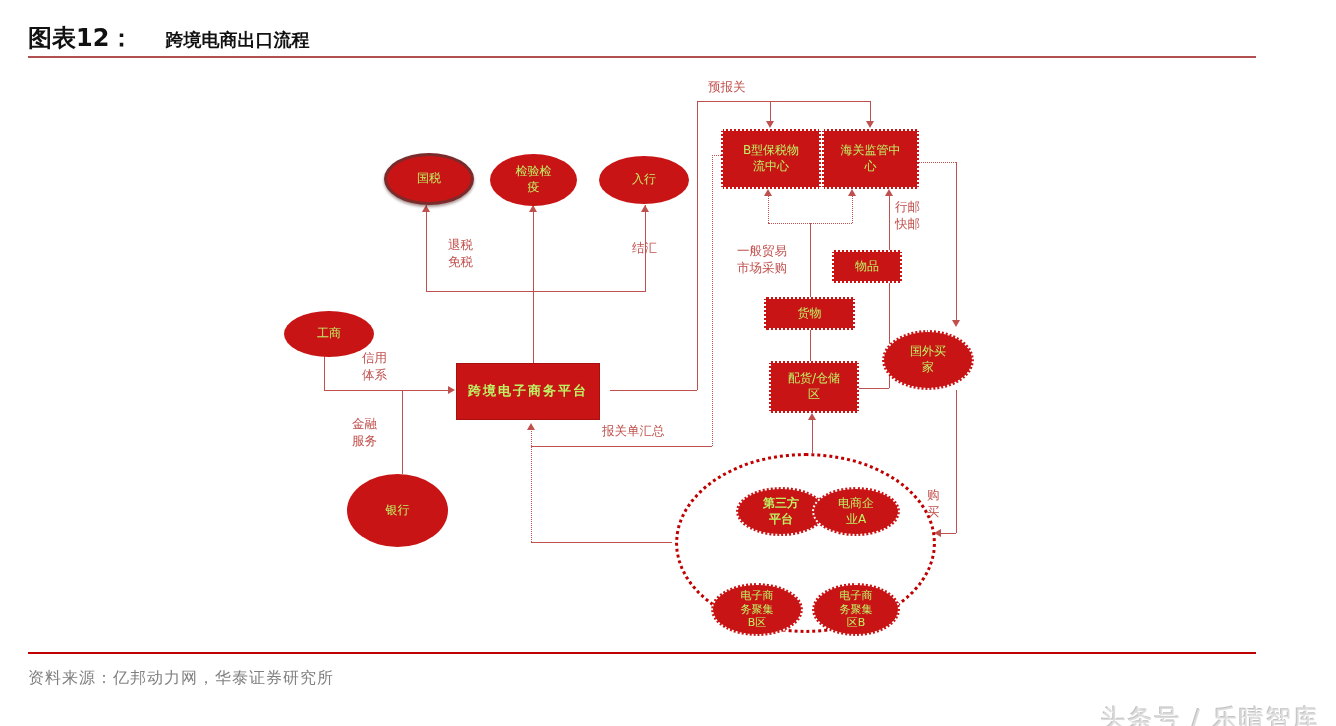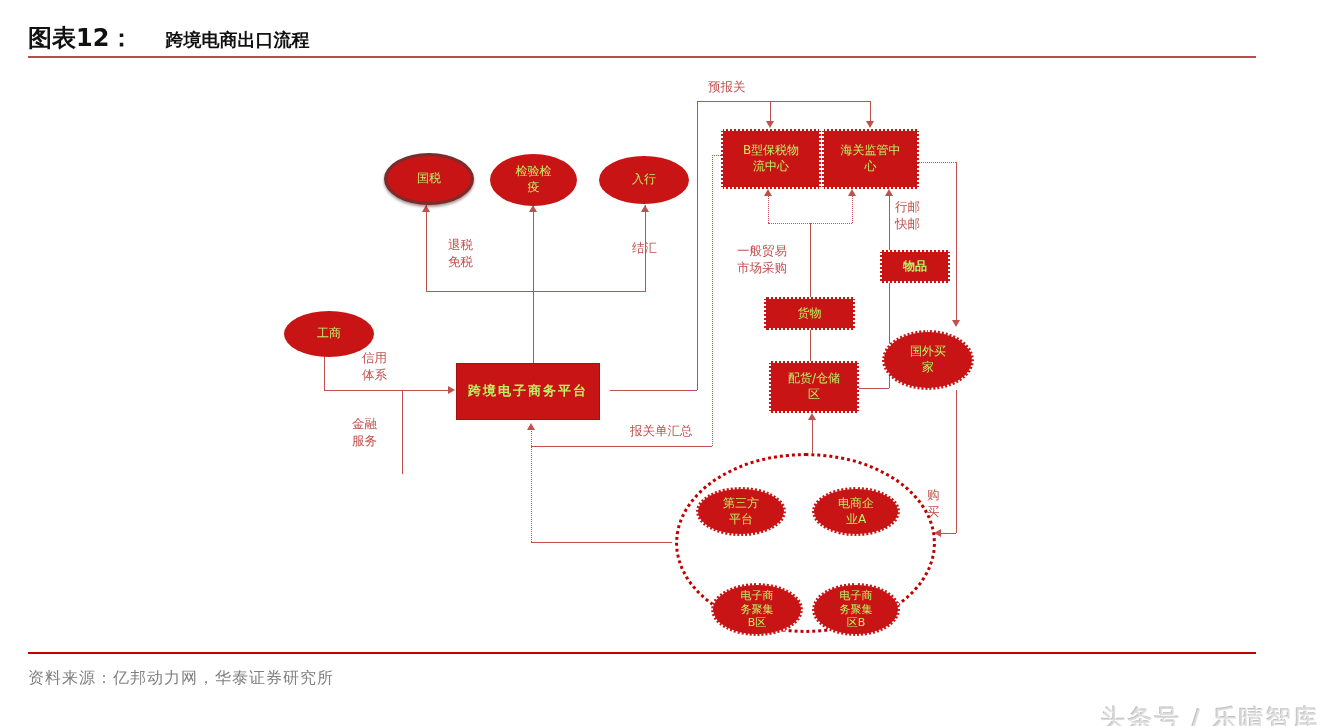--- a/index.html
+++ b/index.html
@@ -114,51 +114,52 @@
   <div class="arr a-up" style="left:808px;top:413px;"></div>
 
   <div class="lbl" style="left:708px;top:79px;">预报关</div>
   <div class="lbl" style="left:448px;top:237px;">退税
 免税</div>
   <div class="lbl" style="left:632px;top:240px;">结汇</div>
   <div class="lbl" style="left:362px;top:350px;">信用
 体系</div>
   <div class="lbl" style="left:352px;top:416px;">金融
 服务</div>
-  <div class="lbl" style="left:630px;top:423px;">报关单汇总</div>
+  <div class="lbl" style="left:602px;top:423px;">报关单汇总</div>
   <div class="lbl" style="left:737px;top:243px;">一般贸易
 市场采购</div>
   <div class="lbl" style="left:895px;top:199px;">行邮
 快邮</div>
   <div class="lbl" style="left:927px;top:487px;">购
 买</div>
 
   <div class="cluster-outline" style="left:675px;top:453px;width:255px;height:174px;"></div>
 
   <div class="node ellipse shadow-ring" style="left:384px;top:153px;width:90px;height:52px;">国税</div>
   <div class="node ellipse" style="left:490px;top:154px;width:87px;height:52px;">检验检
 疫</div>
   <div class="node ellipse" style="left:599px;top:156px;width:90px;height:48px;">入行</div>
   <div class="node ellipse" style="left:284px;top:311px;width:90px;height:46px;">工商</div>
+  <div class="node ellipse" style="left:347px;top:474px;width:101px;height:73px;">银行</div>
 
   <div class="node solid-rect platform" style="left:456px;top:363px;width:144px;height:57px;font-weight:bold;">跨境电子商务平台</div>
 
   <div class="node stamp" style="left:721px;top:129px;width:100px;height:60px;">B型保税物
 流中心</div>
   <div class="node stamp" style="left:822px;top:129px;width:97px;height:60px;">海关监管中
 心</div>
-  <div class="node stamp" style="left:880px;top:250px;width:70px;height:33px;font-weight:bold;">物品</div>
+  <div class="node stamp" style="left:832px;top:250px;width:70px;height:33px;">物品</div>
   <div class="node stamp" style="left:764px;top:297px;width:91px;height:33px;">货物</div>
   <div class="node stamp" style="left:769px;top:361px;width:90px;height:52px;">配货/仓储
 区</div>
 
   <div class="node stamp ellipse" style="left:882px;top:330px;width:92px;height:60px;">国外买
 家</div>
 
-  <div class="node stamp ellipse" style="left:696px;top:487px;width:90px;height:49px;">第三方
+  <div class="node stamp ellipse" style="left:736px;top:487px;width:90px;height:49px;font-weight:bold;">第三方
 平台</div>
   <div class="node stamp ellipse" style="left:812px;top:487px;width:88px;height:49px;">电商企
 业A</div>
   <div class="node stamp ellipse small-txt" style="left:711px;top:539px;width:92px;height:53px;">电子商
 务聚集
 B区</div>
   <div class="node stamp ellipse small-txt" style="left:812px;top:539px;width:88px;height:53px;">电子商
 务聚集
 区B</div>
 

